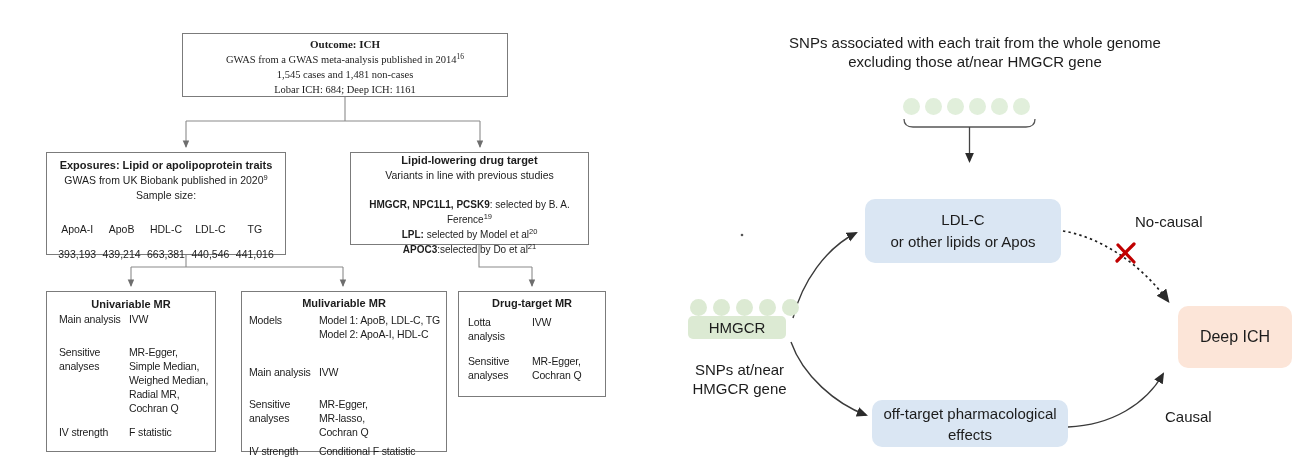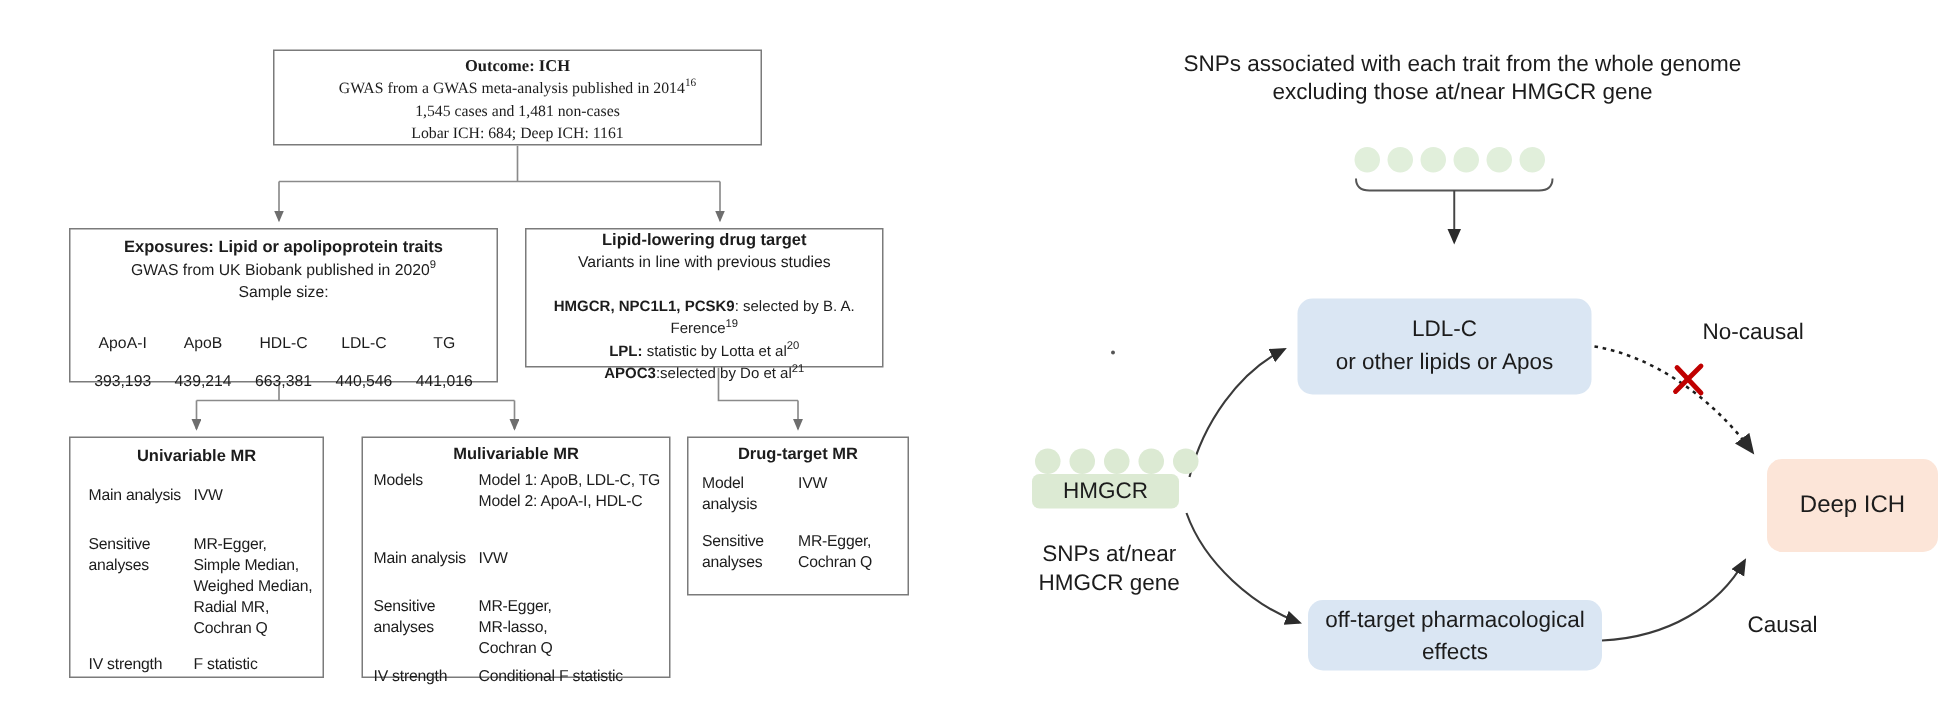--- a/index.html
+++ b/index.html
@@ -68,21 +68,21 @@
     <circle cx="742" cy="235" r="1.3" fill="#555"></circle>
   </svg>
 
   <div class="box" style="left:182px;top:33px;width:326px;height:64px;padding-top:3px;font-family:Liberation Serif, serif;">
     <div class="bt">Outcome: ICH</div>
     <div class="bl"><span>GWAS from a GWAS meta-analysis published in 2014</span><span class="sup">16</span></div>
     <div class="bl">1,545 cases and 1,481 non-cases</div>
     <div class="bl">Lobar ICH: 684; Deep ICH: 1161</div>
   </div>
 
-  <div class="box" style="left:46px;top:152px;width:286px;height:103px;padding-top:5px;">
+  <div class="box" style="left:46px;top:152px;width:240px;height:103px;padding-top:5px;">
     <div class="bt">Exposures: Lipid or apolipoprotein traits</div>
     <div class="bl"><span>GWAS from UK Biobank published in 2020</span><span class="sup">9</span></div>
     <div class="bl">Sample size:</div>
     <div class="gridrow" style="margin-top:20px;">
       <span>ApoA-I</span>
       <span>ApoB</span>
       <span>HDL-C</span>
       <span>LDL-C</span>
       <span>TG</span>
     </div>
@@ -92,26 +92,26 @@
       <span>663,381</span>
       <span>440,546</span>
       <span>441,016</span>
     </div>
   </div>
 
   <div class="box" style="left:350px;top:152px;width:239px;height:93px;padding-top:0;">
     <div class="bt">Lipid-lowering  drug target</div>
     <div class="bl">Variants in line with previous studies</div>
     <div class="bl" style="margin-top:14px;font-size:10px;"><b>HMGCR, NPC1L1, PCSK9</b><span>: selected by B. A. Ference</span><span class="sup">19</span></div>
-    <div class="bl" style="font-size:10px;"><b>LPL:</b><span> statistic by Lotta et al</span><span class="sup">20</span></div>
+    <div class="bl" style="font-size:10px;"><b>LPL:</b><span> selected by Model et al</span><span class="sup">20</span></div>
     <div class="bl" style="font-size:10px;"><b>APOC3</b><span>:selected by Do et al</span><span class="sup">21</span></div>
   </div>
 
   <div class="box" style="left:46px;top:291px;width:170px;height:161px;padding-top:5px;">
-    <div class="bt" style="margin-bottom:11px;">Univariable MR</div>
+    <div class="bt" style="">Univariable MR</div>
     <div class="kv" style="margin-bottom:19px;">
       <span class="k pre">Main analysis</span>
       <span class="v pre">IVW</span>
     </div>
     <div class="kv" style="margin-bottom:10px;">
       <span class="k pre">Sensitive
 analyses</span>
       <span class="v pre">MR-Egger,
 Simple Median,
 Weighed Median,
@@ -144,21 +144,21 @@
     </div>
     <div class="kv" style="padding-left:7px;">
       <span class="k pre">IV strength</span>
       <span class="v pre">Conditional F statistic</span>
     </div>
   </div>
 
   <div class="box" style="left:458px;top:291px;width:148px;height:106px;padding-top:4px;">
     <div class="bt" style="margin-bottom:4px;">Drug-target MR</div>
     <div class="kv" style="padding-left:9px;margin-bottom:11px;">
-      <span class="k pre" style="flex-basis:64px;">Model
+      <span class="k pre" style="flex-basis:64px;">Lotta
 analysis</span>
       <span class="v pre">IVW</span>
     </div>
     <div class="kv" style="padding-left:9px;">
       <span class="k pre" style="flex-basis:64px;">Sensitive
 analyses</span>
       <span class="v pre">MR-Egger,
 Cochran Q</span>
     </div>
   </div>

